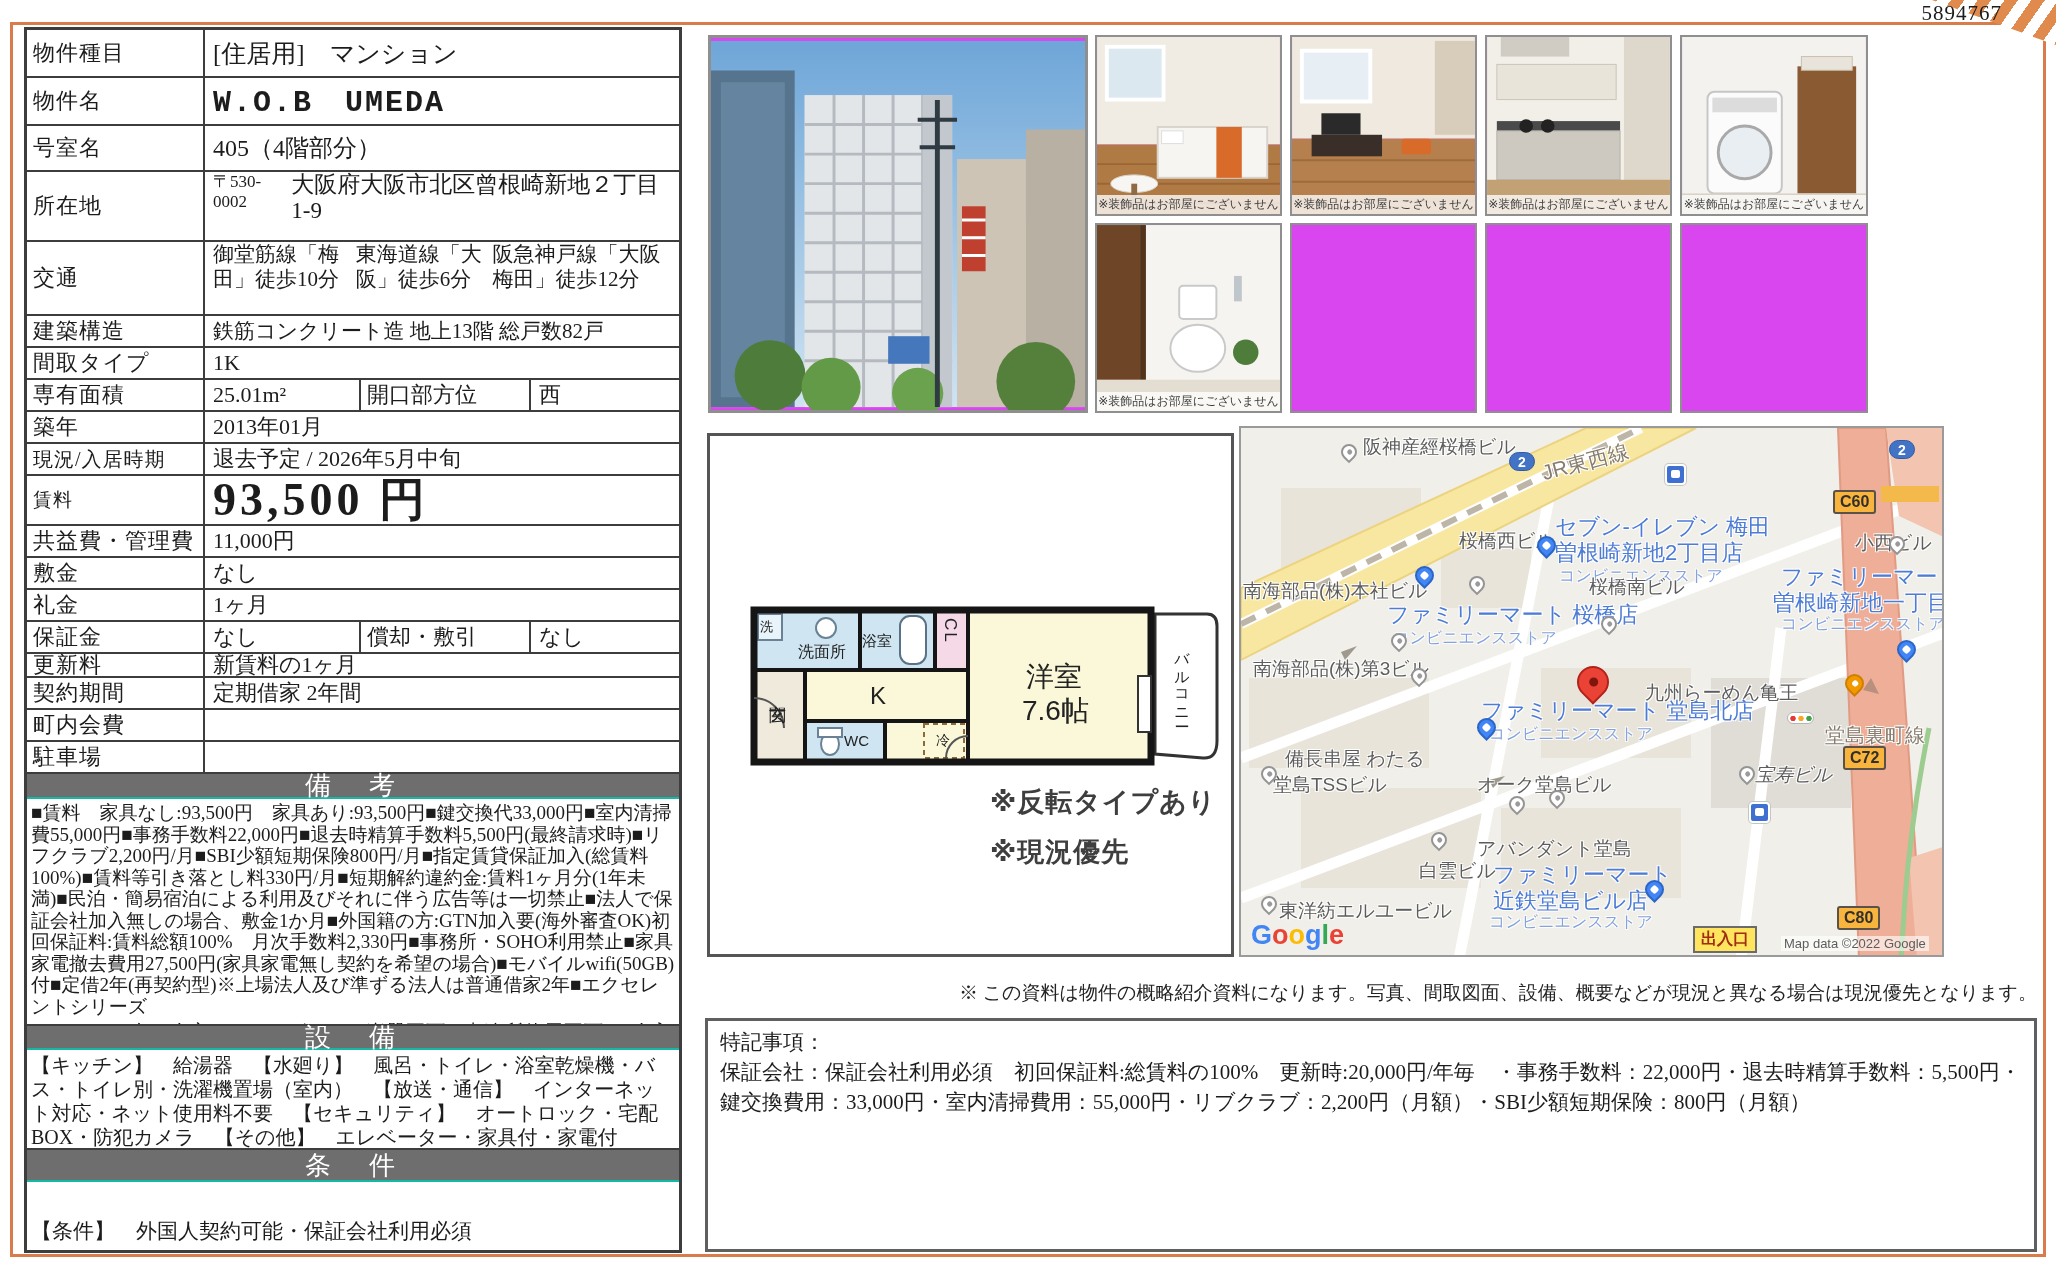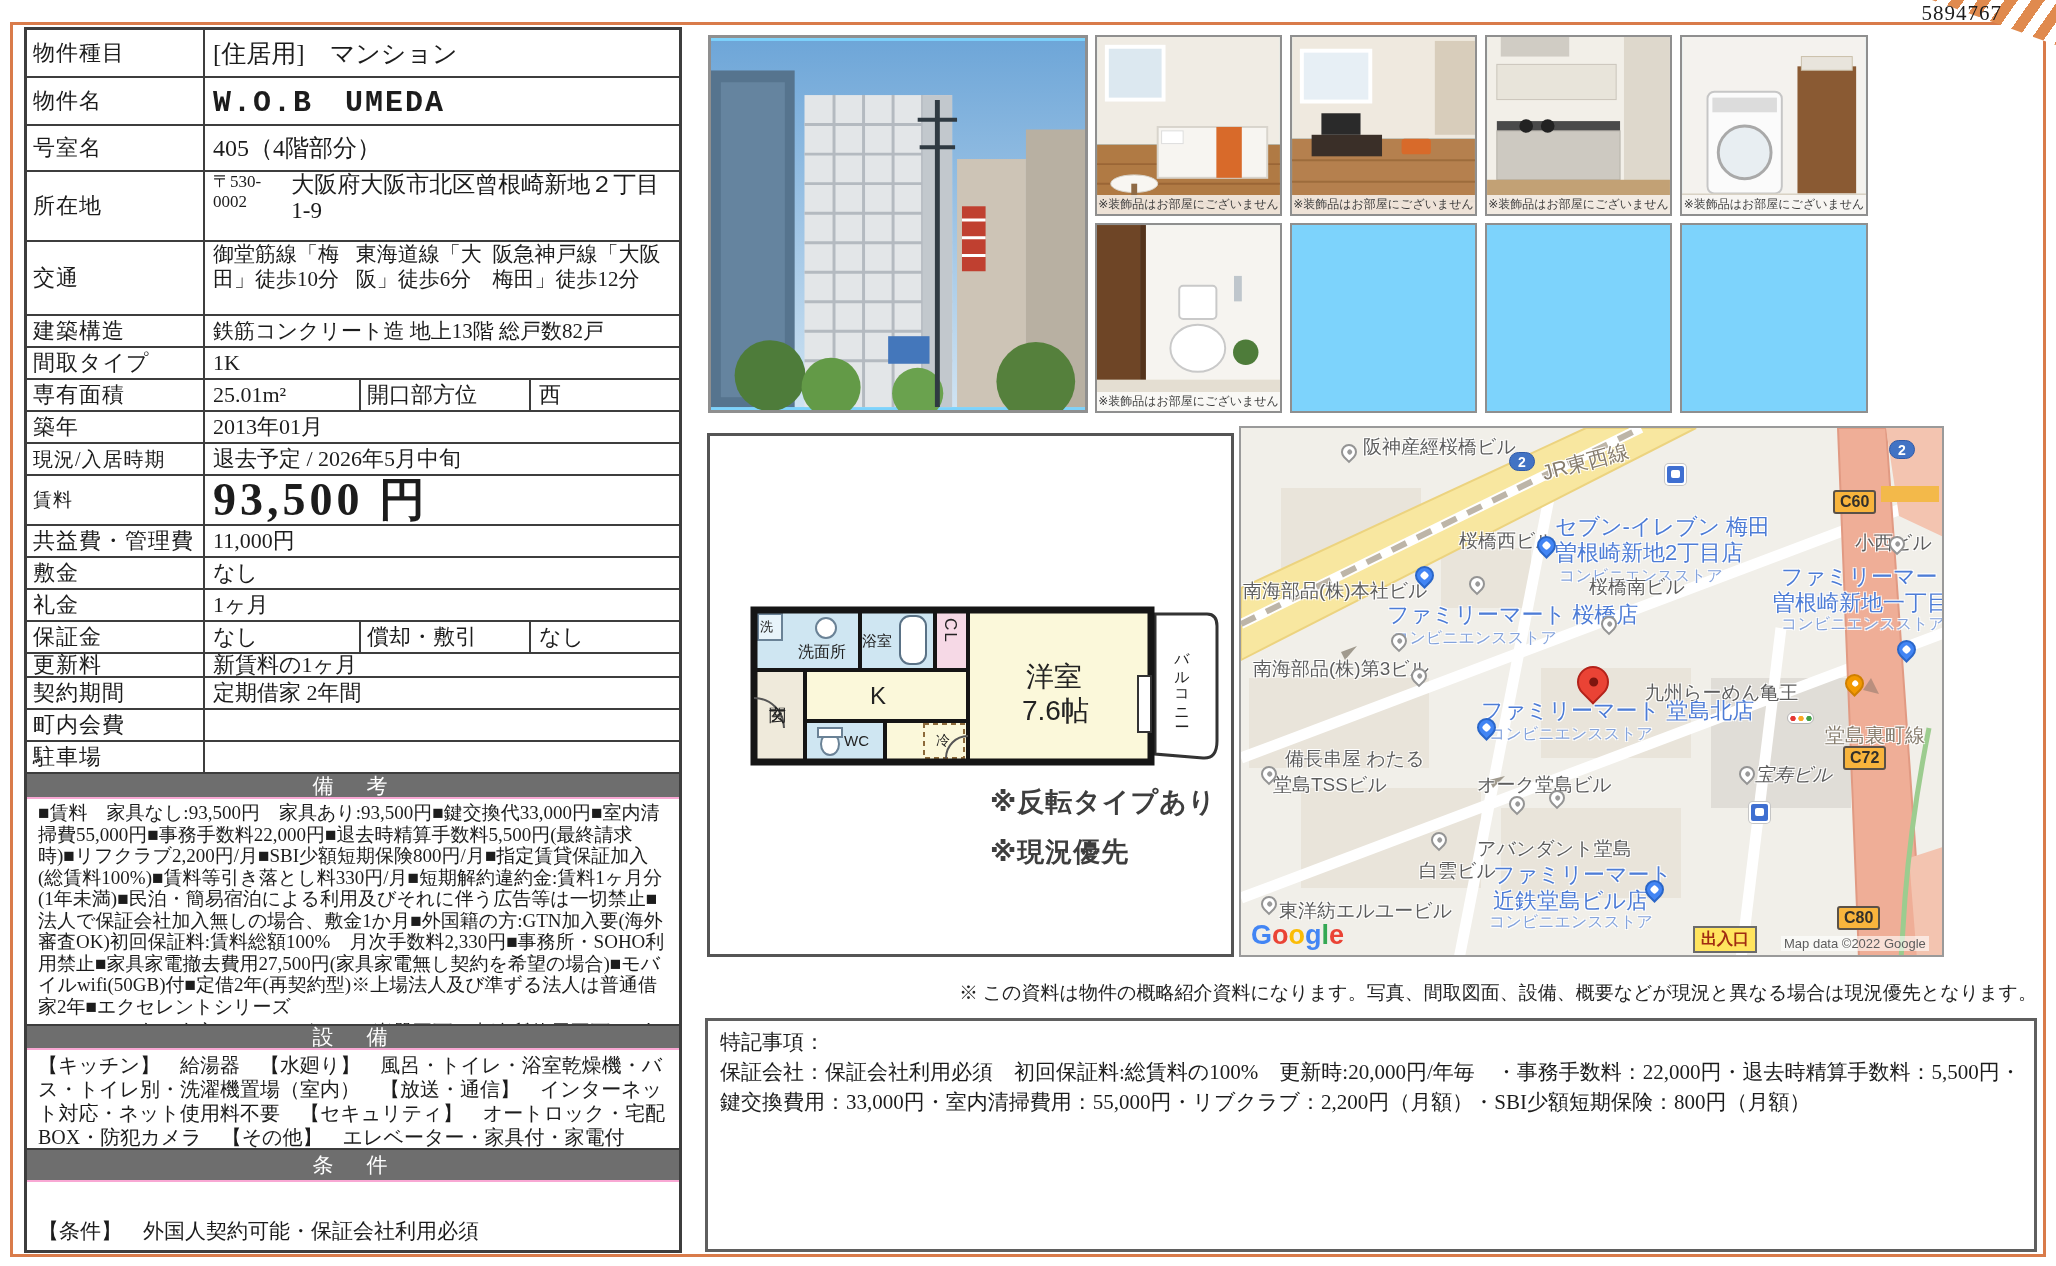--- a/index.html
+++ b/index.html
@@ -22,30 +22,30 @@
            font-size:22px;padding:8px 6px;display:flex;align-items:center;box-sizing:border-box;}
   .tvalue2{width:150px;flex:0 0 150px;font-size:22px;padding:0 8px;display:flex;align-items:center;box-sizing:border-box;}
   .v-type{font-size:25px;}
   .v-name{font-size:30px;font-weight:bold;letter-spacing:2px;font-family:Liberation Mono, monospace;}
   .v-rent{font-size:46px;font-weight:600;letter-spacing:4px;line-height:1;}
   .v-col{flex-direction:row;align-items:flex-start;justify-content:center;line-height:1.15;}
   .v-col .postal{font-size:17px;}
   .v-col .addr{font-size:23px;}
   .v-col .tline{font-size:21px;line-height:25px;}
   .secbar{background:#6e6e6e;color:#fff;display:flex;align-items:center;justify-content:center;
-          font-size:21px;letter-spacing:6px;border-bottom:2px solid #f9a8d4;flex:0 0 auto;box-sizing:border-box;}
-  .secbody{font-size:19px;line-height:21.5px;padding:3px 11px;border-bottom:2px solid #3d3d3d;
+          font-size:26px;letter-spacing:6px;border-bottom:2px solid #14b8a6;flex:0 0 auto;box-sizing:border-box;}
+  .secbody{font-size:19px;line-height:21.5px;padding:3px 4px;border-bottom:2px solid #3d3d3d;
            box-sizing:border-box;overflow:hidden;}
   .secbody p{margin:0;}
   .secbody .amen{margin-top:4px;letter-spacing:1px;}
   .equip{font-size:20px;line-height:24px;}
   .cond{font-size:21px;display:flex;align-items:center;border-bottom:none;margin-top:32px;}
 
   
-  .photo-frame{position:absolute;border:2px solid #8f8f8f;background:#7dd3fc;box-sizing:border-box;overflow:hidden;}
+  .photo-frame{position:absolute;border:2px solid #8f8f8f;background:#d946ef;box-sizing:border-box;overflow:hidden;}
   .photo-frame svg{display:block;width:100%;height:100%;}
   .caption{position:absolute;left:0;right:0;bottom:0;background:rgba(255,255,255,.78);
            font-family:"Liberation Sans","DejaVu Sans",sans-serif;font-size:12px;color:#3c3c3c;
            text-align:center;padding:1px 0;}
 
   
   .fp-box{position:absolute;left:707px;top:433px;width:527px;height:524px;border:3px solid #555;
           background:#fff;box-sizing:border-box;}
   .fp-box svg{position:absolute;left:0;top:0;}
   .fp-label{position:absolute;color:#222;font-family:"Liberation Sans","DejaVu Sans",sans-serif;z-index:2;}

